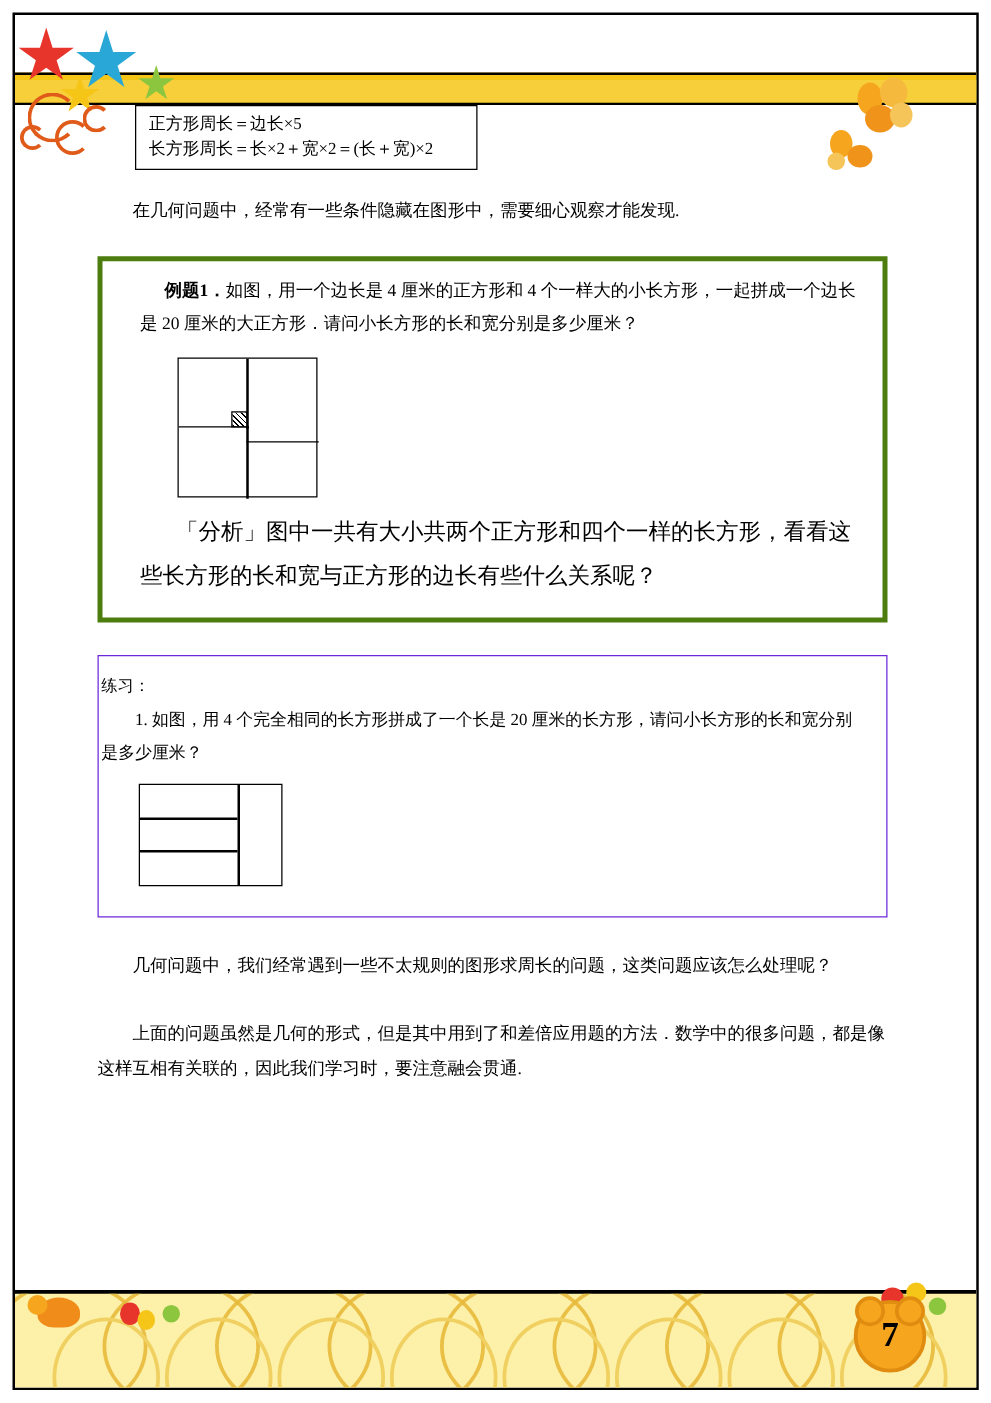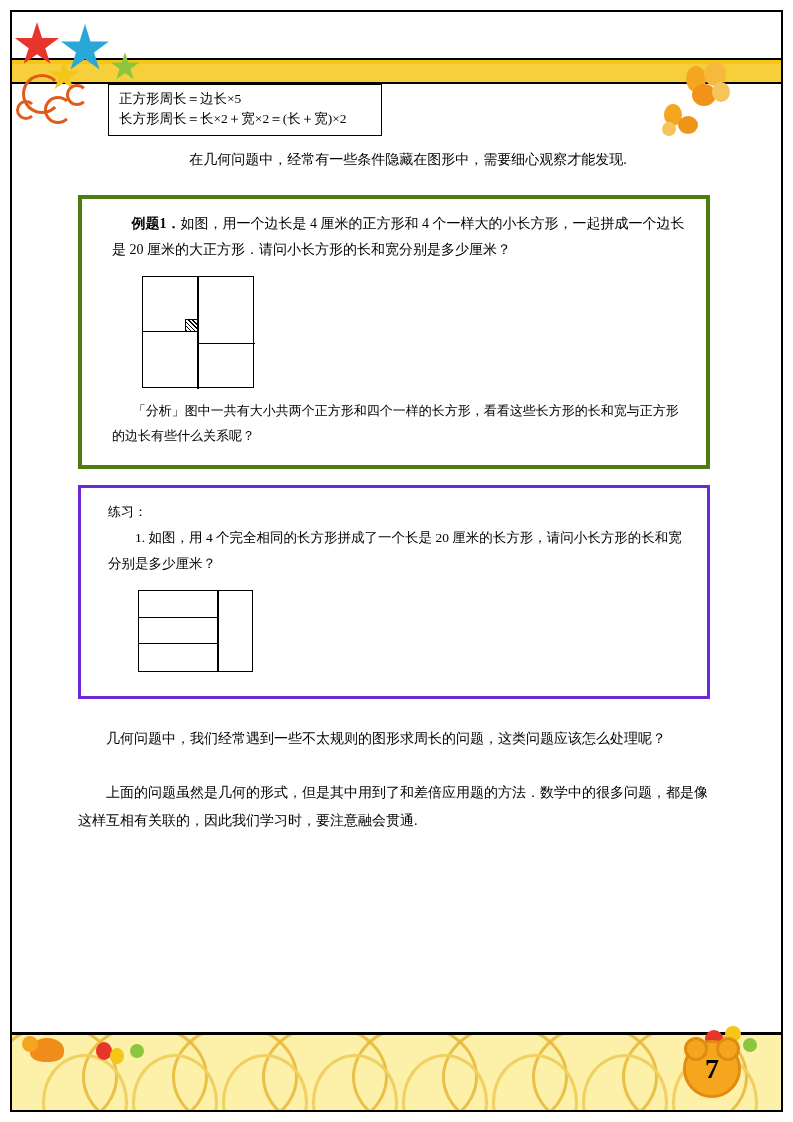--- a/index.html
+++ b/index.html
@@ -135,51 +135,50 @@
     position: relative;
     z-index: 3;
   }
   .formula-box div {
     white-space: nowrap;
   }
 
   p.body-text {
     font-size: 14px;
     line-height: 1.95;
-    margin: 10px 0 0 0;
+    margin: 20px 0 0 0;
     text-indent: 2em;
     color: #000;
-    text-align: center;
   }
 
   .example-box {
     border: 4px solid #4d7c0f;
     margin-top: 22px;
     padding: 12px 16px 16px 30px;
     box-sizing: border-box;
   }
   .example-title {
     font-size: 14px;
     line-height: 1.9;
     text-indent: 1.4em;
   }
   .example-title b {
     font-weight: bold;
   }
   .analysis {
-    font-size: 13px;
+    font-size: 18px;
     line-height: 1.95;
     text-indent: 1.6em;
     margin-top: 8px;
   }
 
   .practice-box {
-    border: 3px solid #6d28d9;
-    margin-top: 16px;
-    padding: 12px 16px 14px 27px;
+    border: 1px solid #6d28d9;
+    margin-top: 26px;
+    padding: 12px 16px 14px 2px;
     box-sizing: border-box;
   }
   .practice-label {
     font-size: 13px;
     line-height: 1.8;
   }
   .practice-item {
     font-size: 13.5px;
     line-height: 1.95;
     text-indent: 2em;

